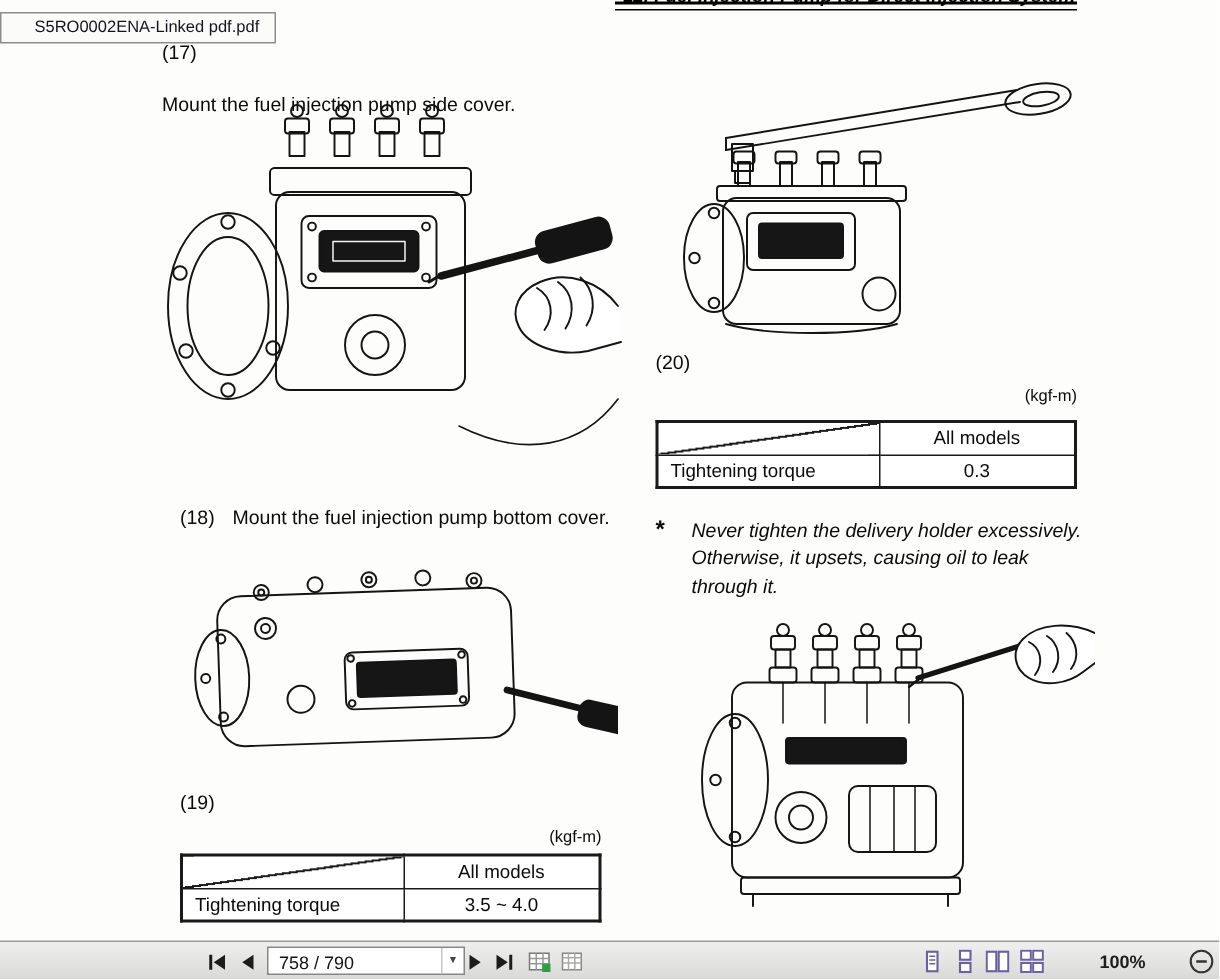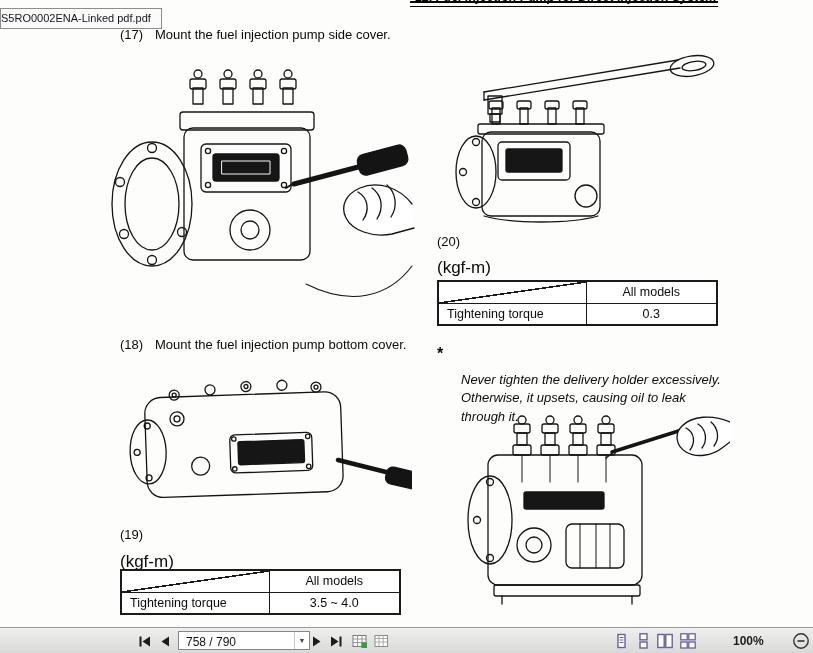--- a/index.html
+++ b/index.html
@@ -5,59 +5,59 @@
   * { margin:0; padding:0; box-sizing:border-box; }
   html,body { width:813px; height:653px; overflow:hidden; }
   body { font-family:"Liberation Sans", sans-serif; background:#ffffff; }
 
   .screen { position:relative; width:813px; height:653px; overflow:hidden; background:#fdfdfc; }
 
   
   .doc-tab {
     position:absolute; left:0; top:8px; height:21px; z-index:5;
     background:#fbfbfa; border:1px solid #8d8d8d;
-    padding:3px 10px 3px 0; font-size:11px; color:#14141e;
+    padding:3px 10px 3px 22px; font-size:11px; color:#14141e;
     white-space:nowrap;
   }
 
   
   .page-header-title {
     position:absolute; left:413px; top:-10px; width:306px;
     font-weight:bold; font-style:italic; font-size:12.5px; color:#000;
     text-align:center; white-space:nowrap; line-height:14px;
   }
   .header-rule {
     position:absolute; left:410px; top:1px; width:308px; height:6px;
     border-top:2px solid #000; border-bottom:1px solid #000;
   }
 
   
   .step { position:absolute; display:flex; font-size:13px; color:#0a0a0a; line-height:1.3; }
   .step .num { flex:0 0 35px; }
   .step .txt { flex:1; }
 
-  .kgf { position:absolute; font-size:17px; color:#0a0a0a; text-align:left; }
+  .kgf { position:absolute; font-size:11px; color:#0a0a0a; text-align:right; }
 
   
   table.torque {
     position:absolute; border-collapse:collapse; table-layout:fixed;
     font-size:12.5px; color:#0a0a0a; background:#fff; border:2px solid #1a1a1a;
   }
   table.torque td { border:1px solid #1a1a1a; height:22px; padding:0 8px; }
   .diag-cell {
     background:linear-gradient(to bottom right,
       transparent calc(50% - 0.75px), #1a1a1a calc(50% - 0.75px),
       #1a1a1a calc(50% + 0.75px), transparent calc(50% + 0.75px));
   }
   .center { text-align:center; }
 
   
   .note { position:absolute; display:flex; font-size:13px; font-style:italic; color:#0a0a0a; line-height:1.42; }
   .note .mark { flex:0 0 24px; font-style:normal; font-weight:bold; font-size:16px; line-height:1.1; }
-  .note .txt { flex:1;margin-top:26px; }
+  .note .txt { flex:1; }
 
   .illus { position:absolute; }
   .illus svg { display:block; }
 
   
   .toolbar {
     position:absolute; left:0; bottom:0; width:813px; height:26px;
     background:linear-gradient(#efefee,#d9d9d8); border-top:1px solid #9a9a9a;
   }
   .tb-btn {
@@ -84,21 +84,21 @@
 
 <div class="screen">
 
   <div class="page-header-title">12. Fuel Injection Pump for Direct Injection System</div>
   <div class="header-rule"></div>
 
   <div class="doc-tab">
     <span>S5RO0002ENA-Linked pdf.pdf</span>
   </div>
 
-  <div class="step" style="left:120px; top:27px; width:300px;">
+  <div class="step" style="left:108px; top:27px; width:300px;flex-direction:column;">
     <span class="num">(17)</span>
     <span class="txt">Mount the fuel injection pump side cover.</span>
   </div>
 
   <div class="illus" style="left:100px; top:52px;">
     <svg width="315" height="250" viewBox="0 0 315 250">
       <g stroke="#141414" stroke-width="1.3" fill="none" stroke-linecap="round" stroke-linejoin="round">
         <ellipse cx="52" cy="152" rx="40" ry="62"></ellipse>
         <ellipse cx="52" cy="152" rx="27" ry="46"></ellipse>
         <circle cx="52" cy="96" r="4.5"></circle>

